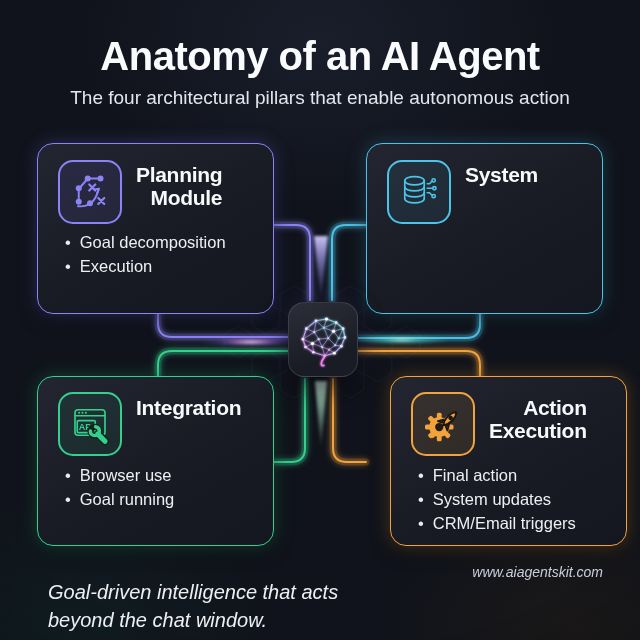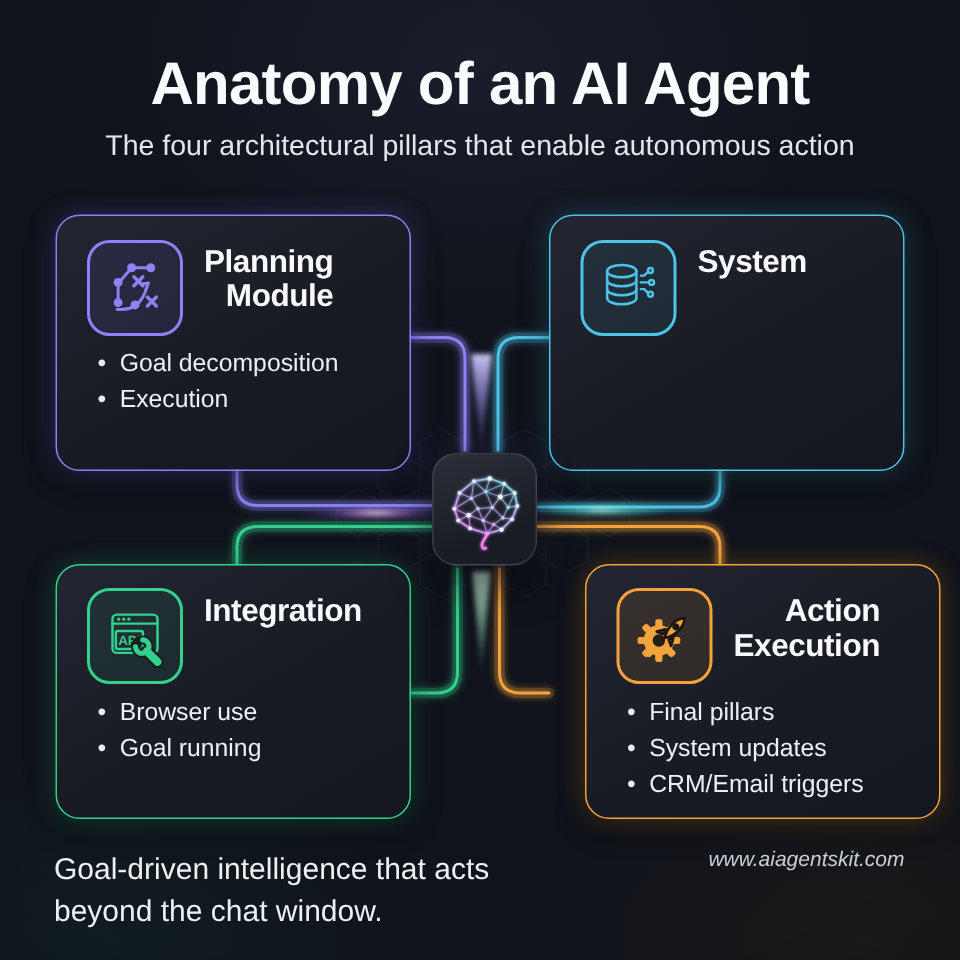--- a/index.html
+++ b/index.html
@@ -52,22 +52,22 @@
   .bullets{position:absolute;left:27px;top:86px;margin:0;padding:0;list-style:none;text-align:center;}
   .bullets li{display:flex;gap:9px;font-size:16.5px;line-height:24px;color:#edeff3;}
   .bullets li::before{content:"\2022";color:#e9ebf0;}
   .center-tile{
     position:absolute;left:288px;top:302px;width:70px;height:75px;border-radius:16px;box-sizing:border-box;
     background:linear-gradient(160deg,#2c2f39 0%,#191c24 70%);
     border:1px solid rgba(255,255,255,.13);
     box-shadow:0 12px 26px rgba(0,0,0,.65), 0 0 28px rgba(140,120,255,.16);
     display:flex;align-items:center;justify-content:center;
   }
-  .tagline{position:absolute;left:36px;top:566px;margin:0;font-size:20px;line-height:28px;
-    font-weight:500;color:#edeff3;}
+  .tagline{position:absolute;left:36px;top:566px;margin:12px;font-size:20px;line-height:28px;
+    font-weight:500;color:#edeff3;font-style:italic;}
   .tagline span{display:block;}
   .website{position:absolute;right:37px;top:564px;margin:0;font-size:14px;color:#c9ced8;font-style:italic;}
 </style>
 </head>
 <body>
 
 <div class="stage">
 
   <h1 class="hd-title">Anatomy of an AI Agent</h1>
   <p class="hd-sub">The four architectural pillars that enable autonomous action</p>
@@ -257,21 +257,21 @@
           <circle cy="-3" r="3.1" fill="#1b1610" stroke="none"></circle>
         </g>
       </svg>
     </div>
     <h2 class="card-title">
       <span>Action</span>
       <span>Execution</span>
     </h2>
     <ul class="bullets">
       <li>
-          <span>Final pillars</span>
+          <span>Final action</span>
         </li>
       <li>
           <span>System updates</span>
         </li>
       <li>
           <span>CRM/Email triggers</span>
         </li>
     </ul>
   </section>
 

